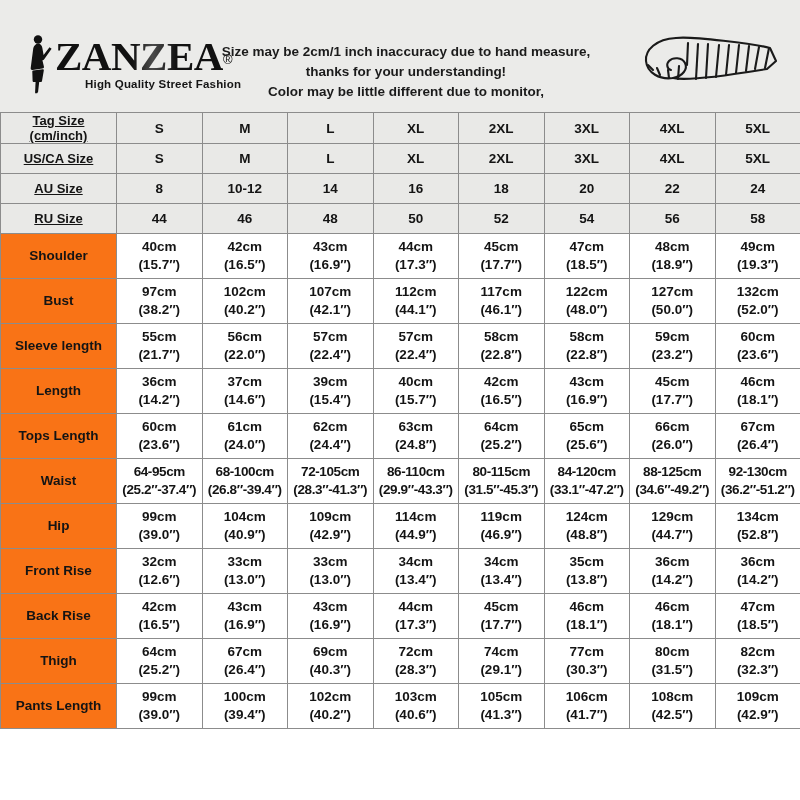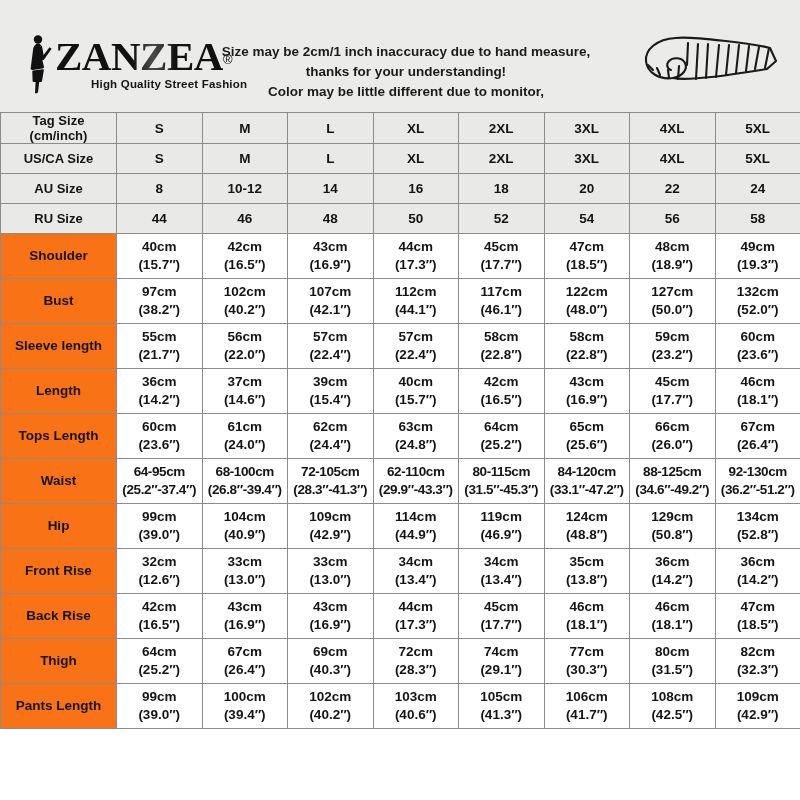--- a/index.html
+++ b/index.html
@@ -68,21 +68,21 @@
     font-family: "Liberation Sans", sans-serif;
     -webkit-text-fill-color: #111;
     color: #111;
   }
   .brand-tag {
     font-size: 11.5px;
     font-weight: 600;
     color: #151515;
     letter-spacing: 0.2px;
     margin-top: 2px;
-    margin-left: 16px;
+    margin-left: 10px;
     white-space: nowrap;
     padding-left: 20px;
   }
   .notice {
     position: absolute;
     left: 196px;
     top: 42px;
     width: 420px;
     text-align: center;
     font-size: 13.5px;
@@ -129,20 +129,21 @@
     font-size: 13.5px;
     font-weight: 600;
   }
   .chart td.rowlabel {
     background: #f97316;
     font-weight: 700;
     font-size: 13.5px;
   }
   .chart tr.sizerow td.rowlabel {
     font-size: 13px;
+    text-decoration: underline;
   }
   .cm { display: block; }
   .inch { display: block; }
   .tight { letter-spacing: -0.4px; font-size: 12.4px; }
 </style>
 </head>
 <body>
 
 <div class="page">
 
@@ -435,21 +436,21 @@
           </td>
           <td class="tight">
             <span class="cm">68-100cm</span>
             <span class="inch">(26.8″-39.4″)</span>
           </td>
           <td class="tight">
             <span class="cm">72-105cm</span>
             <span class="inch">(28.3″-41.3″)</span>
           </td>
           <td class="tight">
-            <span class="cm">62-110cm</span>
+            <span class="cm">86-110cm</span>
             <span class="inch">(29.9″-43.3″)</span>
           </td>
           <td class="tight">
             <span class="cm">80-115cm</span>
             <span class="inch">(31.5″-45.3″)</span>
           </td>
           <td class="tight">
             <span class="cm">84-120cm</span>
             <span class="inch">(33.1″-47.2″)</span>
           </td>
@@ -483,21 +484,21 @@
           <td>
             <span class="cm">119cm</span>
             <span class="inch">(46.9″)</span>
           </td>
           <td>
             <span class="cm">124cm</span>
             <span class="inch">(48.8″)</span>
           </td>
           <td>
             <span class="cm">129cm</span>
-            <span class="inch">(50.8″)</span>
+            <span class="inch">(44.7″)</span>
           </td>
           <td>
             <span class="cm">134cm</span>
             <span class="inch">(52.8″)</span>
           </td>
         </tr>
         <tr class="measrow">
           <td class="rowlabel">Front Rise</td>
           <td>
             <span class="cm">32cm</span>

